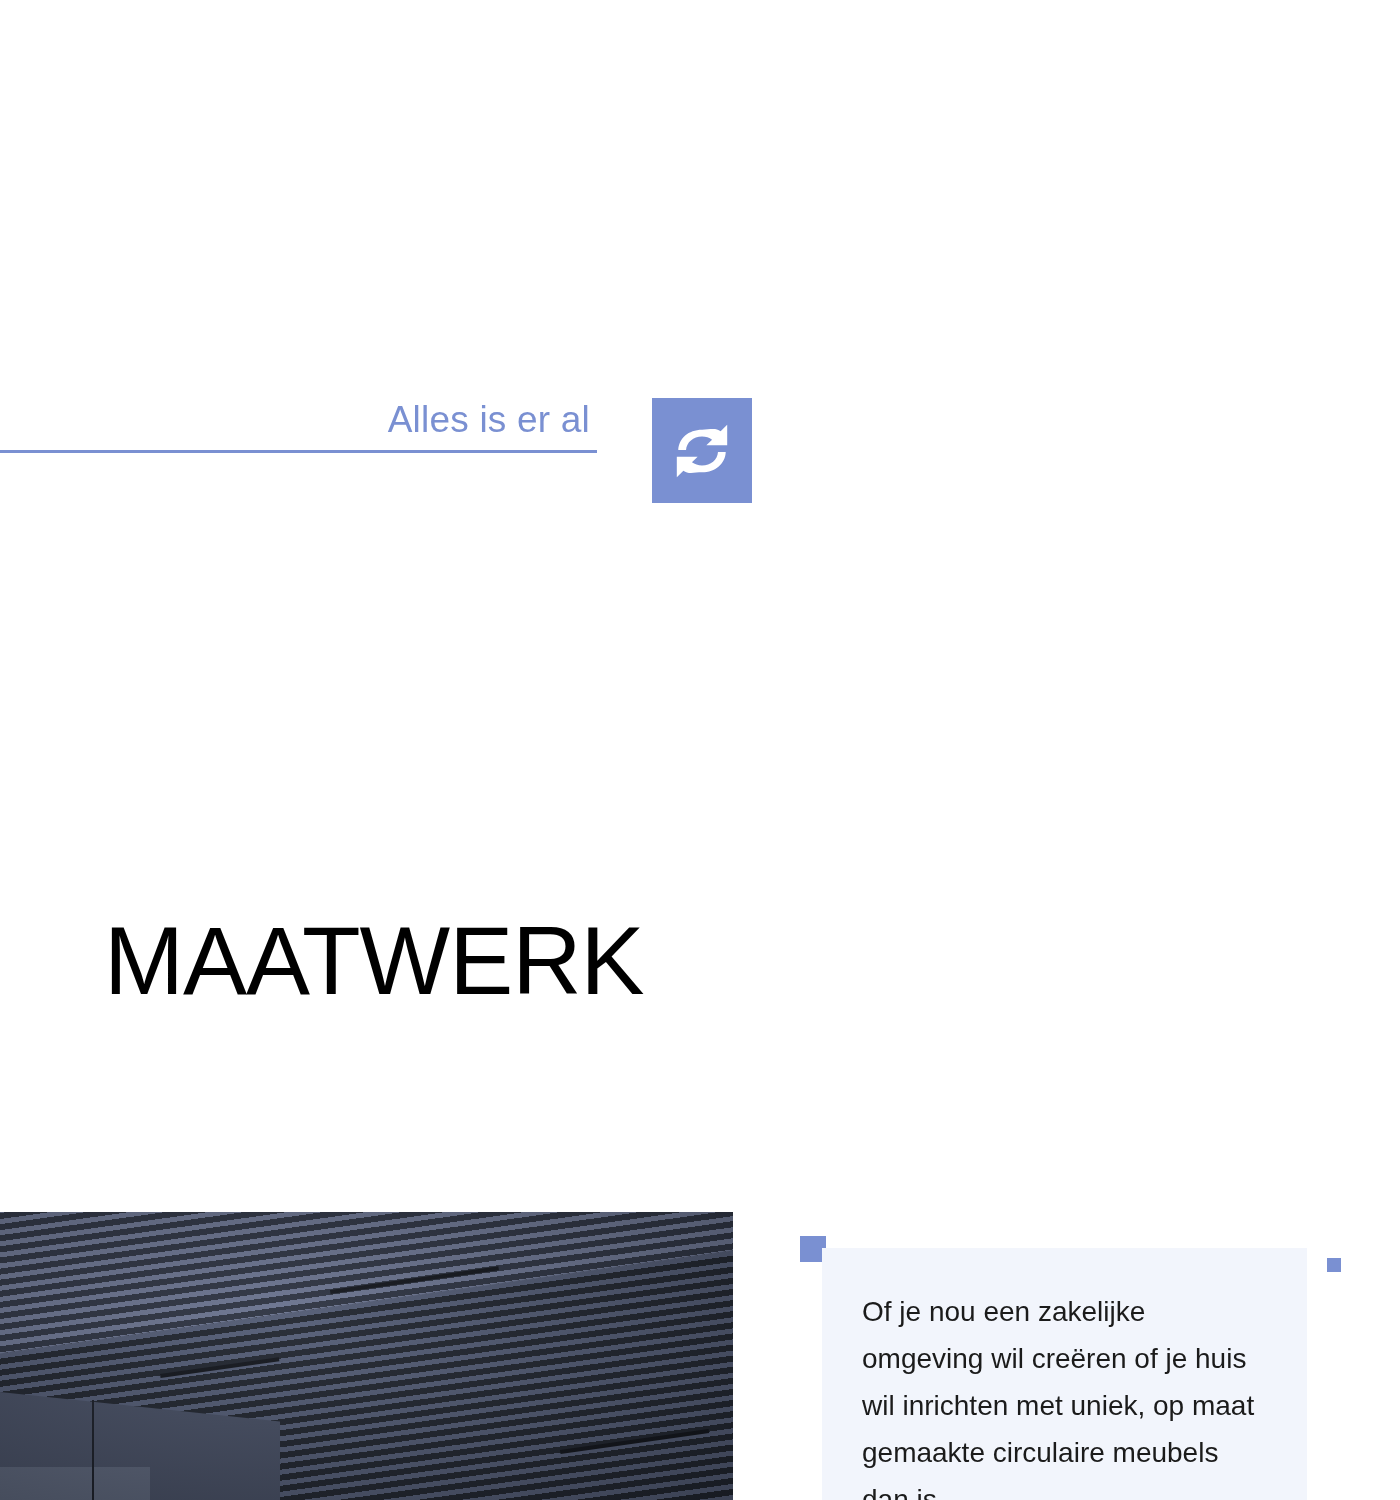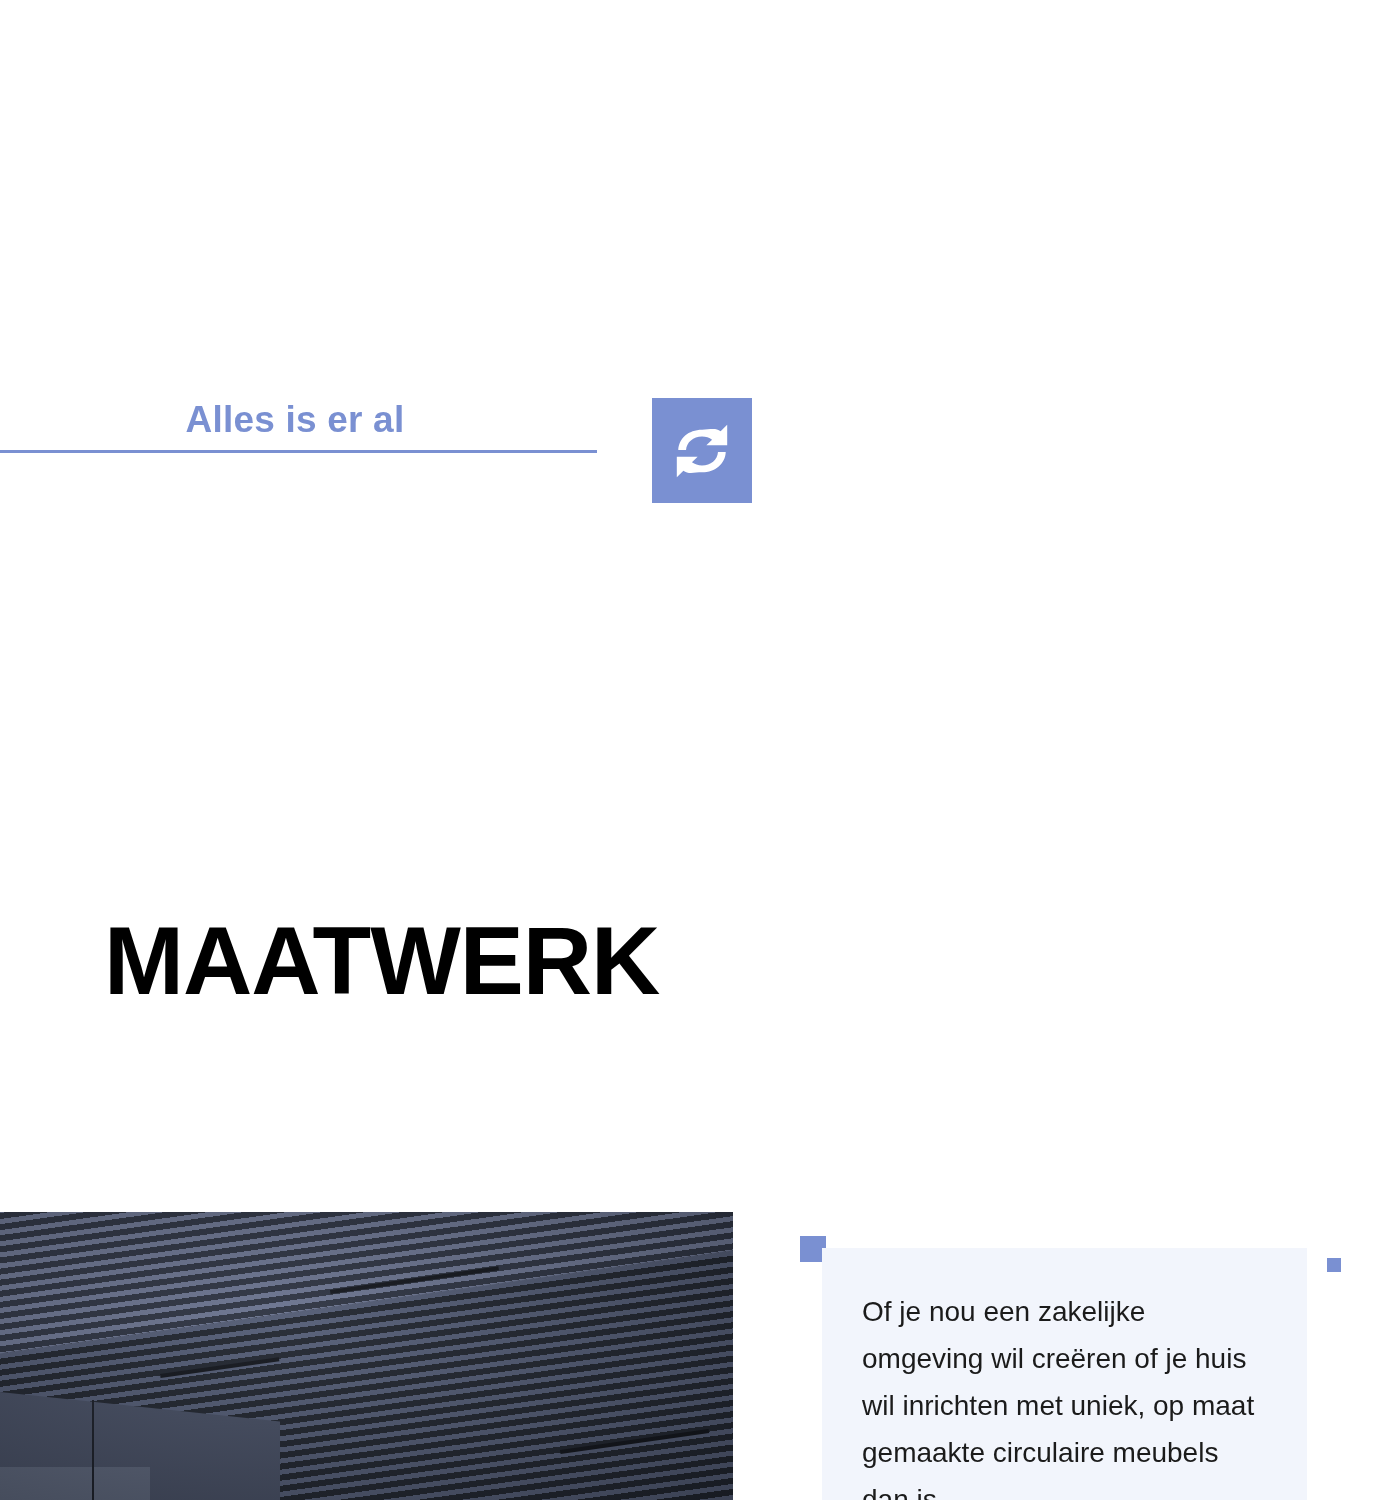--- a/index.html
+++ b/index.html
@@ -30,23 +30,23 @@
     top: 55px;
     width: 597px;
     height: 3px;
     background: #7a90d2;
   }
   .tagline-text {
     position: absolute;
     left: 0;
     top: 0;
     width: 590px;
-    text-align: center;
+    text-align: right;
     font-size: 37px;
-    font-weight: bold;
+    font-weight: normal;
     letter-spacing: 0.2px;
     color: #7a90d2;
     line-height: 50px;
     white-space: nowrap;
   }
 
   
   .badge {
     position: absolute;
     left: 652px;
@@ -62,21 +62,21 @@
     display: block;
   }
 
   
   .headline {
     position: absolute;
     left: 104px;
     top: 895px;
     width: 1150px;
     font-size: 96px;
-    font-weight: bold;
+    font-weight: normal;
     line-height: 98px;
     letter-spacing: -1px;
     color: #000000;
     margin-top: 17px;
   }
   .headline .line {
     display: block;
     white-space: nowrap;
   }
 

